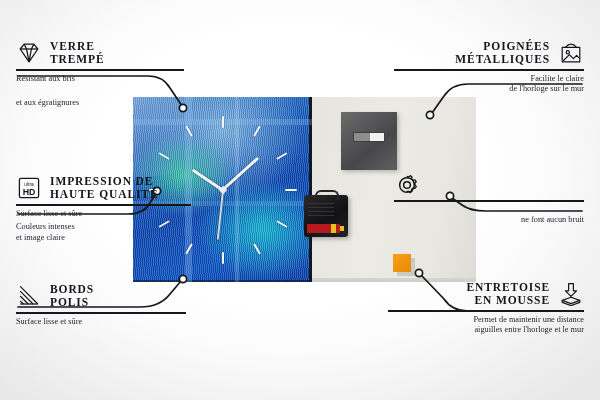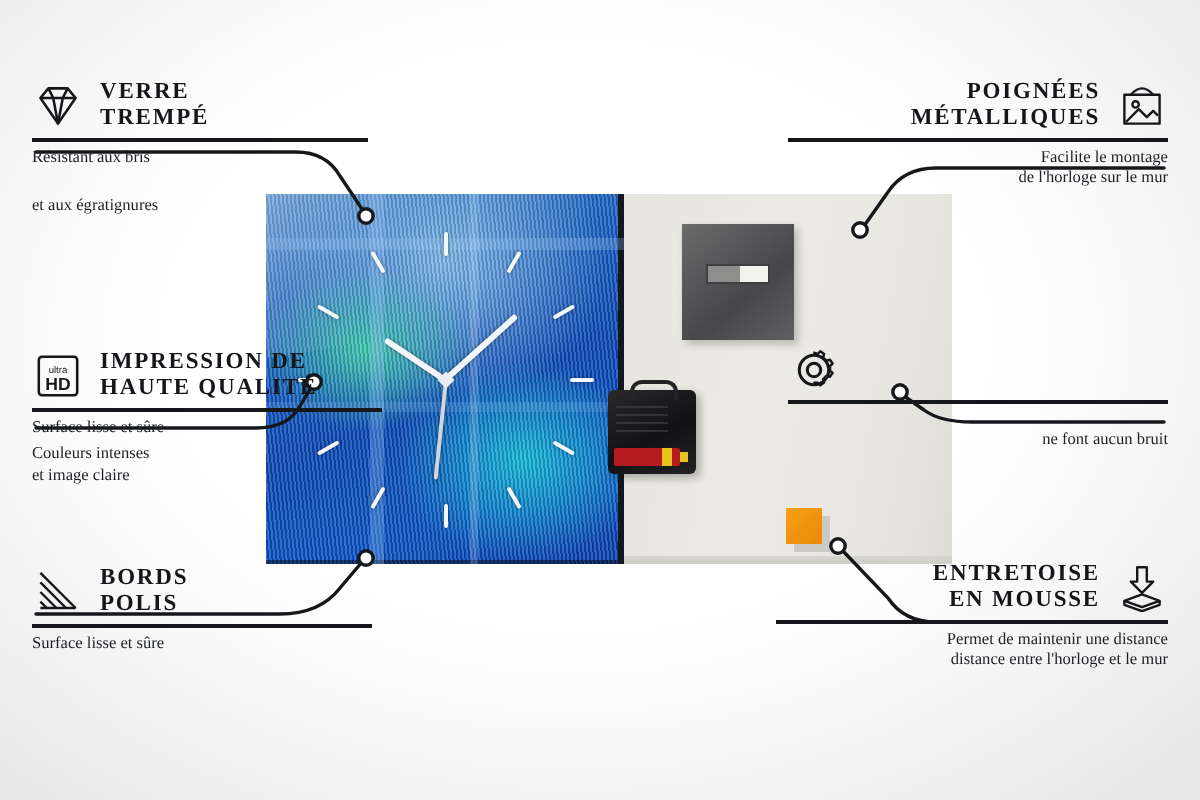--- a/index.html
+++ b/index.html
@@ -266,21 +266,21 @@
       <svg class="ico" viewBox="0 0 32 30">
         <g fill="none" stroke="#15171b" stroke-width="1.5" stroke-linejoin="round">
           <path d="M9 8 Q16 0 23 8"></path>
           <rect x="5" y="8" width="22" height="18"></rect>
           <circle cx="12" cy="14" r="2"></circle>
           <path d="M6 25 L14 17 L19 22 L23 18 L26 21"></path>
         </g>
       </svg>
     </div>
     <div class="rule"></div>
-    <div class="sub">Facilite le montage</div>
+    <div class="sub">Facilite le claire</div>
     <div class="sub" style="margin-top:0">de l'horloge sur le mur</div>
   </div>
 
   <div class="callout right" style="right:16px;top:173px;width:190px;">
     <div class="head">
       <svg class="ico" viewBox="0 0 32 30">
         <g fill="none" stroke="#15171b" stroke-width="1.9" stroke-linejoin="round">
           <path d="M16 3 l3.4 1 1.9-2.0 2.9 2.1 -0.7 2.7 2.4 2.4 2.7-0.7 2.1 2.9 -2 1.9 0 3.4 2 1.9 -2.1 2.9 -2.7-0.7 -2.4 2.4 0.7 2.7 -2.9 2.1 -1.9-2 -3.4 0" transform="scale(0.82) translate(3,2)"></path>
           <circle cx="16" cy="15" r="9.2"></circle>
           <circle cx="16" cy="15" r="4.2"></circle>
@@ -300,16 +300,16 @@
       <svg class="ico" viewBox="0 0 32 30">
         <g fill="none" stroke="#15171b" stroke-width="1.5" stroke-linejoin="round">
           <path d="M13 2 h6 v9 h4 l-7 7 -7 -7 h4 z"></path>
           <path d="M16 19 L27 23 L16 27 L5 23 Z"></path>
           <path d="M5 23 v2.5 L16 29.5 L27 25.5 V23"></path>
         </g>
       </svg>
     </div>
     <div class="rule"></div>
     <div class="sub">Permet de maintenir une distance</div>
-    <div class="sub" style="margin-top:0">distance entre l'horloge et le mur</div>
+    <div class="sub" style="margin-top:0">aiguilles entre l'horloge et le mur</div>
   </div>
 
 </div>
 
 </body></html>

